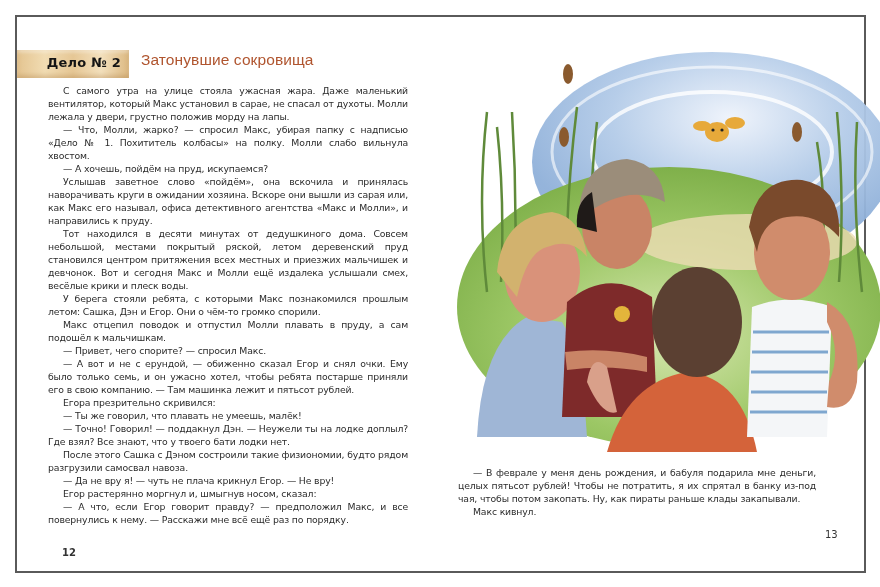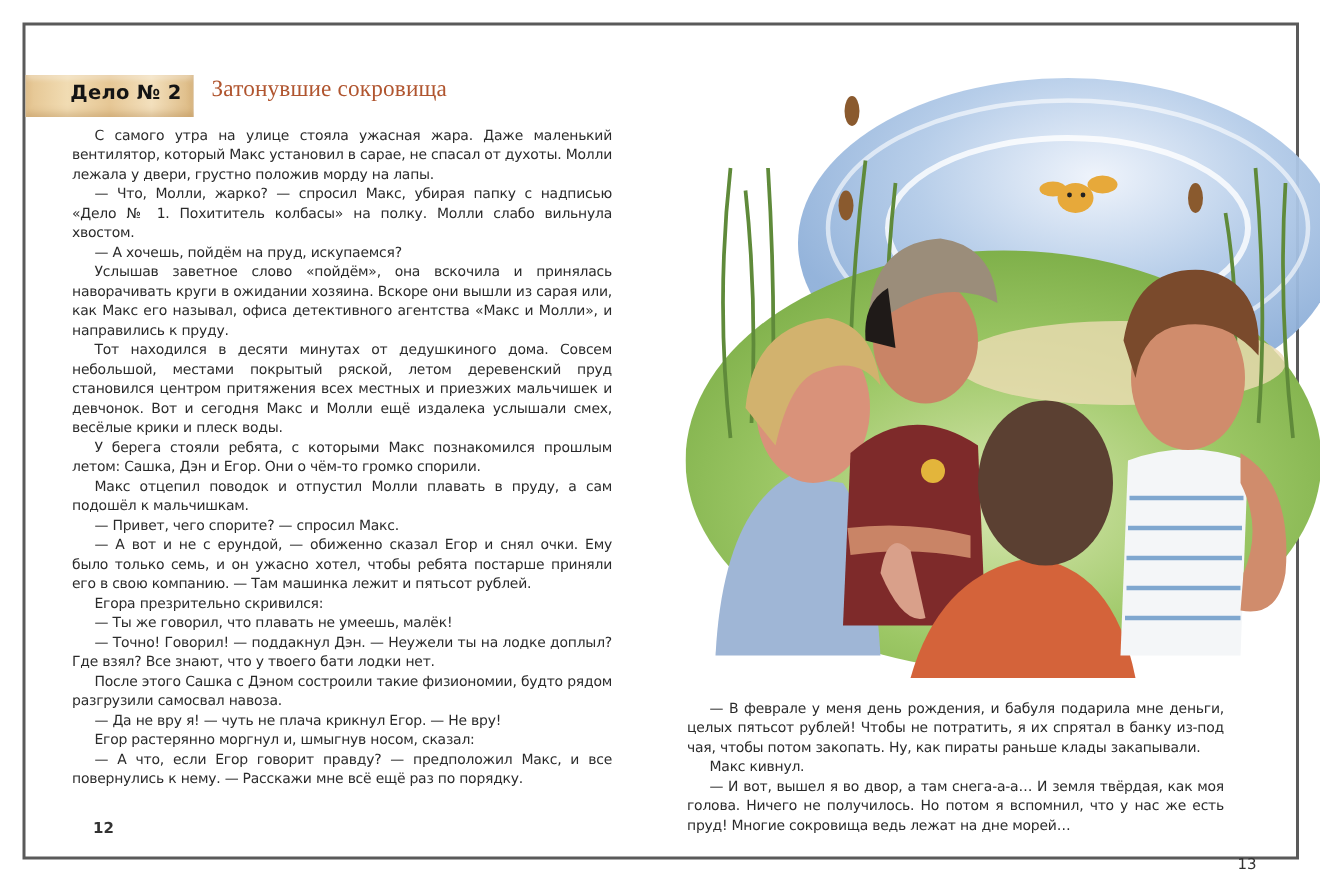--- a/index.html
+++ b/index.html
@@ -17,35 +17,35 @@
       box-shadow: inset 0 -3px 4px rgba(150,100,40,0.25), inset 0 3px 3px rgba(255,255,255,0.3);
       text-decoration: underline;
     }
     .banner-label {
       position: absolute; right: 8px; top: 5px;
       font-family: "DejaVu Sans", sans-serif; font-weight: bold; font-size: 13px;
       color: #141414; letter-spacing: 0.2px;
     }
     .chapter-title {
       position: absolute; left: 124px; top: 34px;
-      font-family: Liberation Serif, serif; font-size: 15.5px; color: #b0552f;
+      font-family: Liberation Sans, sans-serif; font-size: 15.5px; color: #b0552f;
       letter-spacing: 0.1px;
     }
     .text-col {
       position: absolute; font-family: "DejaVu Sans", sans-serif; font-size: 9.3px;
       line-height: 13px; color: #2b2b2b; text-align: justify;
     }
     .left-col { left: 31px; top: 67px; width: 360px; }
     .right-col { left: 441px; top: 449px; width: 358px; }
     .para { margin: 0; text-indent: 15px; letter-spacing: -0.15px; }
     .page-num {
       position: absolute; font-family: "DejaVu Sans", sans-serif; font-size: 10px; color: #333;
     }
     .pn-left { left: 45px; top: 530px; font-weight: bold; }
-    .pn-right { left: 808px; top: 554px; }
+    .pn-right { left: 808px; top: 512px; }
     .illustration {
       position: absolute; left: 440px; top: 35px; width: 425px; height: 400px;
     }
   </style>
 </head>
 <body>
 
 <div class="spread">
 
   <div class="banner">
@@ -151,17 +151,16 @@
       </g>
       <ellipse cx="335" cy="200" rx="38" ry="48" fill="#d08c6c"></ellipse>
       <path d="M292 175 Q300 125 345 128 Q385 135 382 185 Q360 160 330 165 Q305 168 300 200 Z" fill="#7a4a2c"></path>
       <path d="M370 250 Q405 270 400 330 Q395 360 370 355 L372 330 Q385 300 370 270 Z" fill="#d08c6c"></path>
     </g>
   </svg>
 
   <div class="text-col right-col">
     <p class="para">— В феврале у меня день рождения, и бабуля подарила мне деньги, целых пятьсот рублей! Чтобы не потратить, я их спрятал в банку из-под чая, чтобы потом закопать. Ну, как пираты раньше клады закапывали.</p>
     <p class="para">Макс кивнул.</p>
-    <p class="para">— И вот, вышел я во двор, а там снега-а-а… И земля твёрдая, как моя голова. Ничего не получилось. Но потом я вспомнил, что у нас же есть пруд! Многие сокровища ведь лежат на дне морей…</p>
   </div>
 
   <div class="page-num pn-right">13</div>
 </div>
 
 </body></html>

